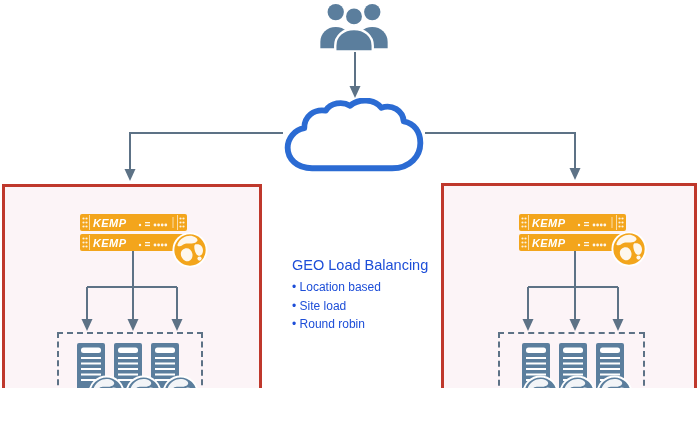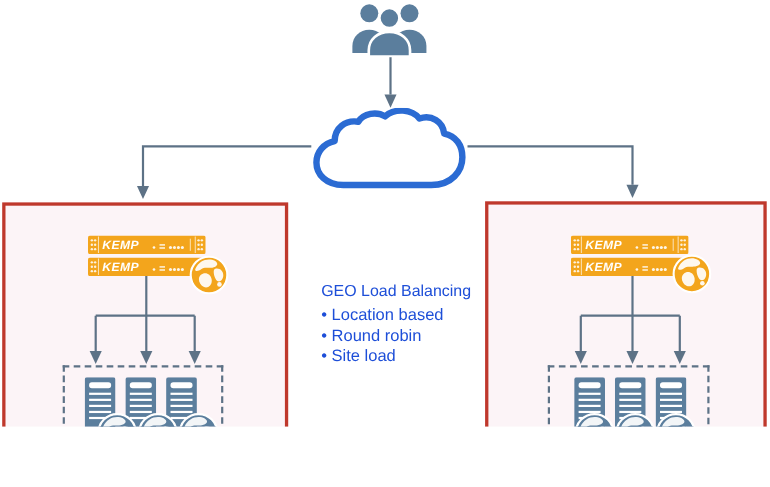--- a/index.html
+++ b/index.html
@@ -31,21 +31,21 @@
   .kemp-stack-right{left:519px;top:214px;}
   .appliance-text{
     font-family:"Liberation Sans",sans-serif;font-weight:bold;font-style:italic;
     font-size:11px;fill:#fff;letter-spacing:.4px;
   }
   .globe-orange{color:#F3A51C;}
   .globe-slate{color:#5B7E9D;}
   
   .desc{position:absolute;left:292px;top:256px;z-index:3;color:#1d4ed8;width:140px;}
   .desc-title{font-size:14.5px;line-height:19px;margin-bottom:3px;}
-  .desc-item{font-size:15px;line-height:18.6px;white-space:nowrap;}
+  .desc-item{font-size:12px;line-height:18.6px;white-space:nowrap;}
 </style>
 </head>
 <body>
 
 <div class="stage">
 
   <svg width="0" height="0" style="position:absolute" aria-hidden="true">
     <defs>
       <symbol id="sym-people" viewBox="0 0 78 52">
         <g fill="#5B7E9D">
@@ -272,17 +272,17 @@
   <svg class="icon globe-slate" style="left:558px;top:374px" width="39" height="39" viewBox="0 0 40 40">
       <use href="#sym-globe"></use>
     </svg>
   <svg class="icon globe-slate" style="left:595px;top:374px" width="39" height="39" viewBox="0 0 40 40">
       <use href="#sym-globe"></use>
     </svg>
 
   <div class="desc">
     <div class="desc-title">GEO Load Balancing</div>
     <div class="desc-item">• Location based</div>
+    <div class="desc-item">• Site load</div>
     <div class="desc-item">• Round robin</div>
-    <div class="desc-item">• Site load</div>
   </div>
 
 </div>
 
 </body></html>

